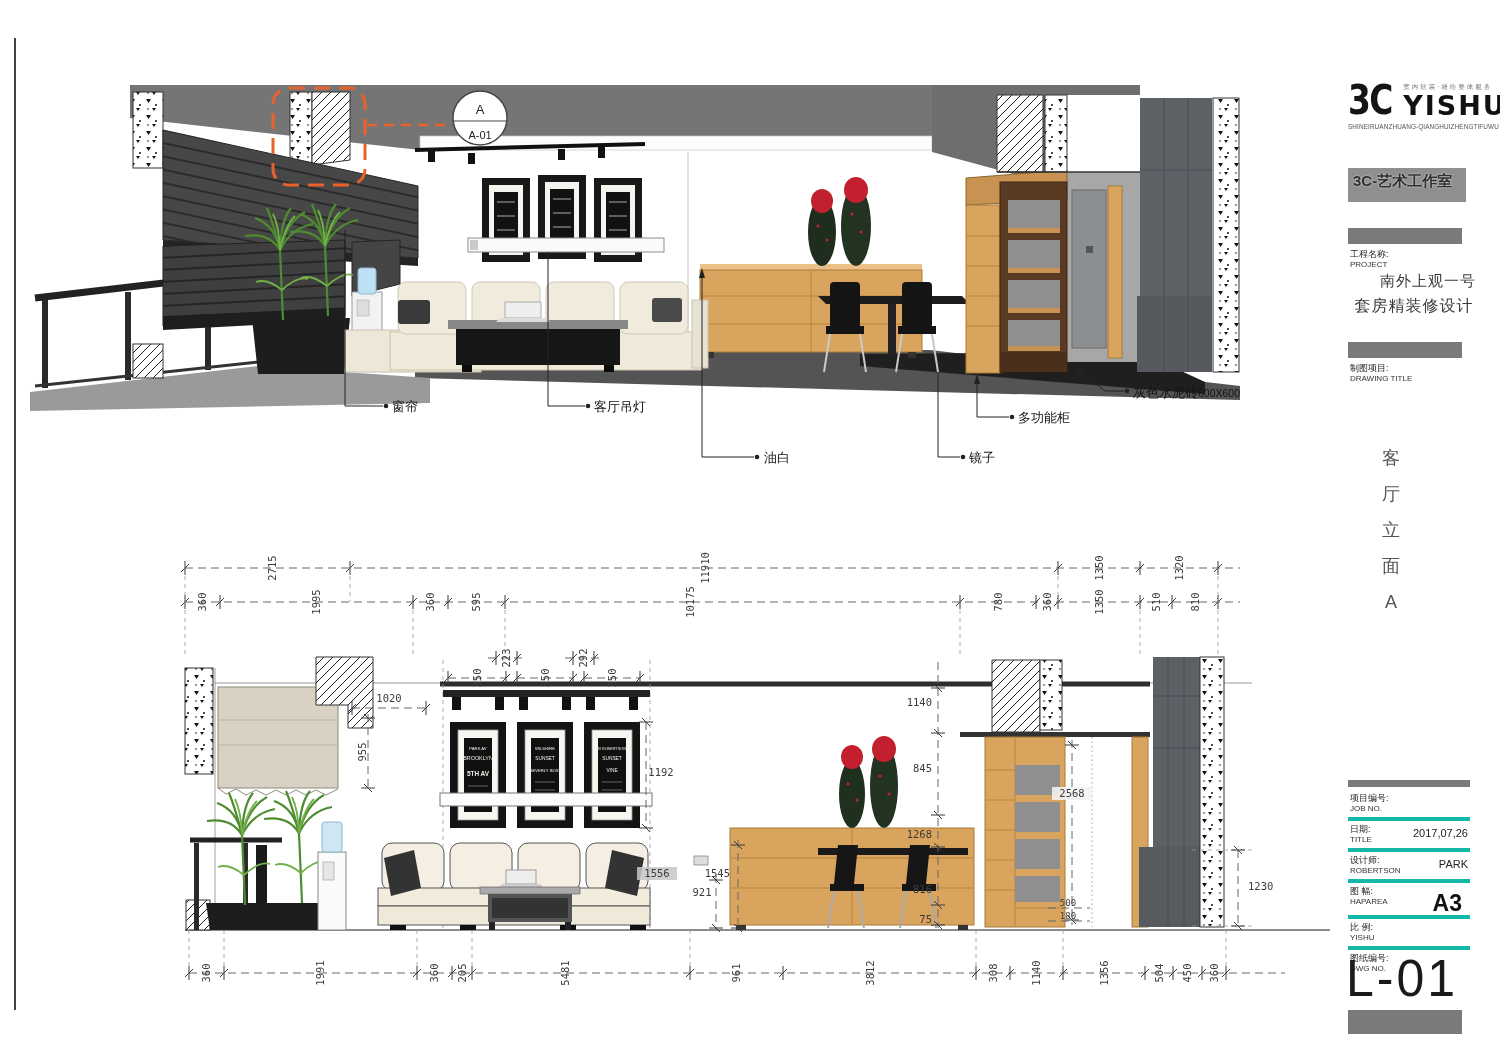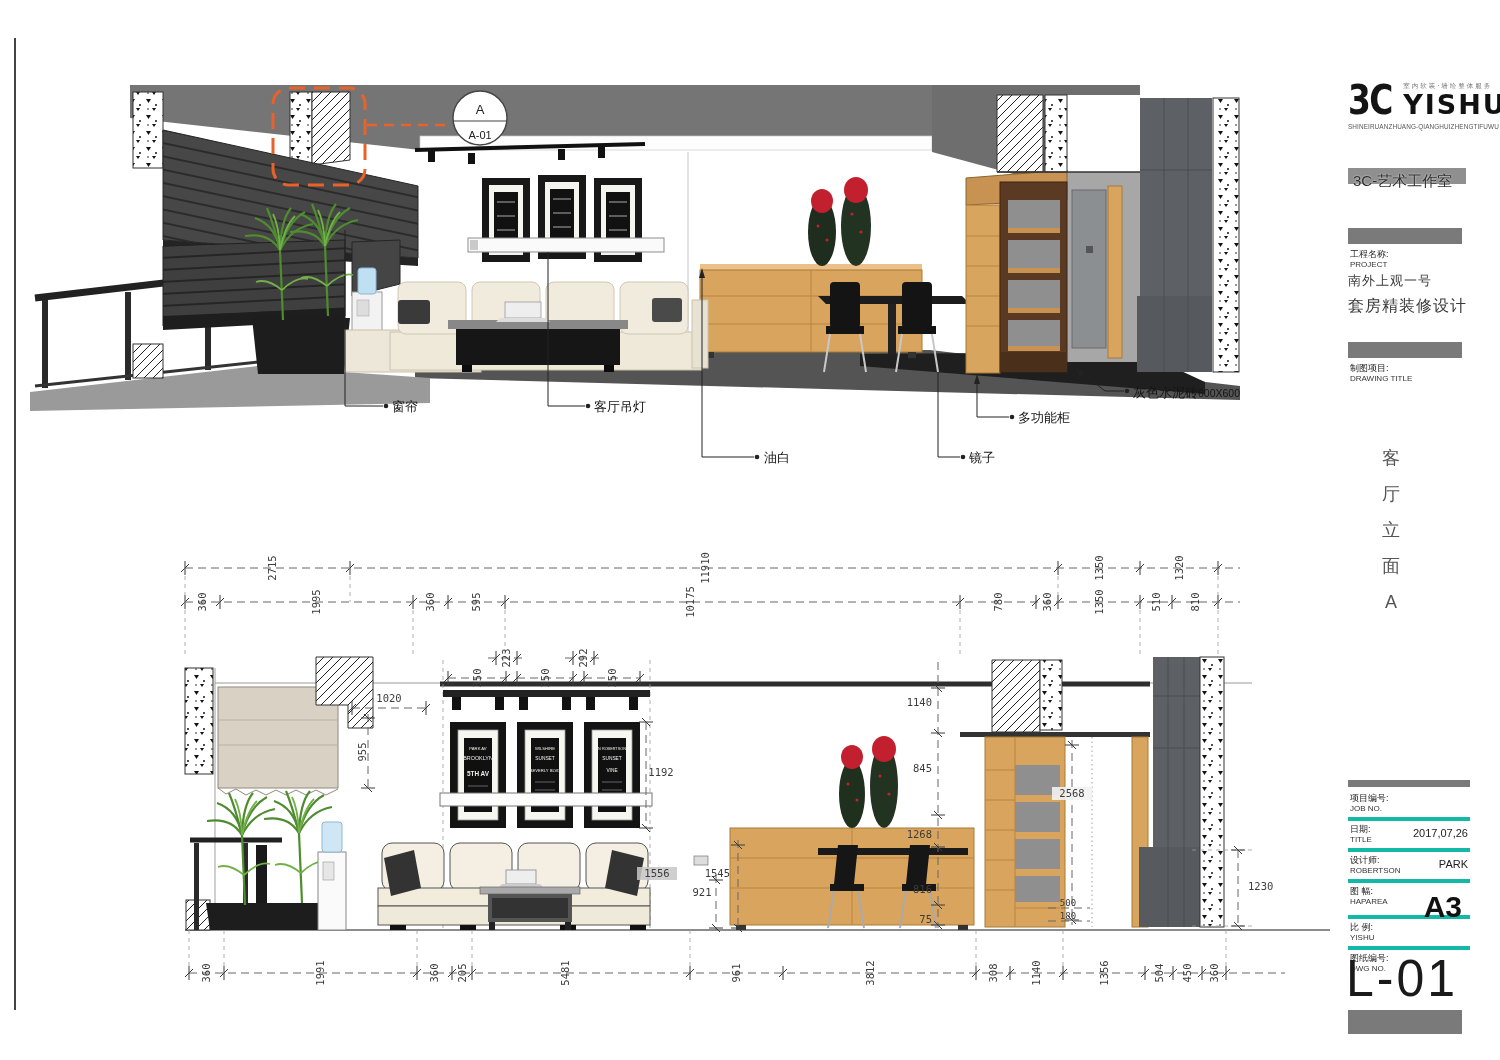--- a/index.html
+++ b/index.html
@@ -3,47 +3,47 @@
 <meta charset="utf-8">
 <style>
   html,body{margin:0;padding:0;background:#fff}
   .sheet{position:relative;width:1500px;height:1060px;background:#fff;overflow:hidden;
          font-family:"Liberation Sans",sans-serif;color:#222}
   .edge{position:absolute;left:14px;top:38px;width:2px;height:972px;background:#444}
 
   
   .tb{position:absolute;left:1346px;top:0;width:140px;height:1060px}
   .tb *{box-sizing:border-box}
-  .logo{position:absolute;left:2px;top:80px;width:136px;display:flex;align-items:center}
+  .logo{position:absolute;left:2px;top:80px;width:136px;display:flex;align-items:flex-end}
   .logo-mark{font-family:"DejaVu Sans",sans-serif;font-weight:800;font-size:40px;line-height:40px;
              letter-spacing:-2px;color:#141414;transform:scaleX(.82);transform-origin:left top}
   .logo-right{display:flex;flex-direction:column;margin-left:2px}
   .logo-cn{font-size:6.5px;letter-spacing:2px;color:#777;white-space:nowrap}
   .logo-name{font-family:"DejaVu Sans",sans-serif;font-weight:800;font-size:27px;line-height:28px;
              letter-spacing:2px;color:#111}
   .logo-py{position:absolute;left:2px;top:123px;width:150px;font-size:6.4px;letter-spacing:.1px;
            color:#555;white-space:nowrap}
-  .studio{position:absolute;left:2px;top:168px;width:118px;height:16px;background:#8f8f8f;
-          color:#2e2e2e;font-weight:normal;font-size:15px;line-height:25px;padding-left:5px;
+  .studio{position:absolute;left:2px;top:168px;width:118px;height:34px;background:#8f8f8f;
+          color:#2e2e2e;font-weight:bold;font-size:15px;line-height:25px;padding-left:5px;
           text-shadow:0 0 2px #ffffffcc;white-space:nowrap}
   .bar{position:absolute;left:2px;width:114px;background:#7a7a7a}
   .lab-cn{font-size:9px;font-weight:normal;color:#222;line-height:11px}
   .lab-en{font-size:8px;color:#333;line-height:10px}
   .proj-lab{position:absolute;left:4px;top:249px}
-  .proj-n1{position:absolute;left:2px;top:272px;width:128px;text-align:left;font-size:13px;color:#3a3a3a;letter-spacing:1px}
-  .proj-n2{position:absolute;left:2px;top:296px;width:132px;font-size:16px;color:#3a3a3a;letter-spacing:1px}
+  .proj-n1{position:absolute;left:2px;top:272px;width:128px;text-align:right;font-size:15px;color:#3a3a3a;letter-spacing:1px}
+  .proj-n2{position:absolute;left:2px;top:296px;width:132px;text-align:center;font-size:16px;color:#3a3a3a;letter-spacing:1px}
   .draw-lab{position:absolute;left:4px;top:363px}
   .vtitle{position:absolute;left:36px;top:448px;display:flex;flex-direction:column;align-items:center;gap:16px;
           font-size:18px;color:#555}
   .vtitle .ch{line-height:20px}
   .rows{position:absolute;left:2px;top:780px;width:122px}
   .rows .bar3{height:7px;background:#7a7a7a;margin-bottom:3px}
   .trow{position:relative;border-bottom:4px solid #14b8a6;padding:3px 0 3px 2px;min-height:24px}
   .trow .val{position:absolute;right:2px;top:6px;font-size:11px;color:#222}
-  .trow .val-big{position:absolute;right:8px;top:7px;font-size:30px;font-weight:bold;color:#111}
+  .trow .val-big{position:absolute;right:8px;top:7px;font-size:23px;font-weight:bold;color:#111}
   .trow.tall{min-height:36px}
   .trow.last{border-bottom:none}
   .dwgno{position:absolute;left:0px;top:948px;font-size:50px;color:#1a1a1a;letter-spacing:3px;
          transform:scaleY(1.04);transform-origin:left top}
   .bar4{position:absolute;left:2px;top:1010px;width:114px;height:24px;background:#7a7a7a}
 
   
   svg{position:absolute;left:0;top:0}
   .dimline{stroke:#666;stroke-width:1;stroke-dasharray:8 5;fill:none}
   .thind{stroke:#999;stroke-width:.8;stroke-dasharray:4 4;fill:none}

